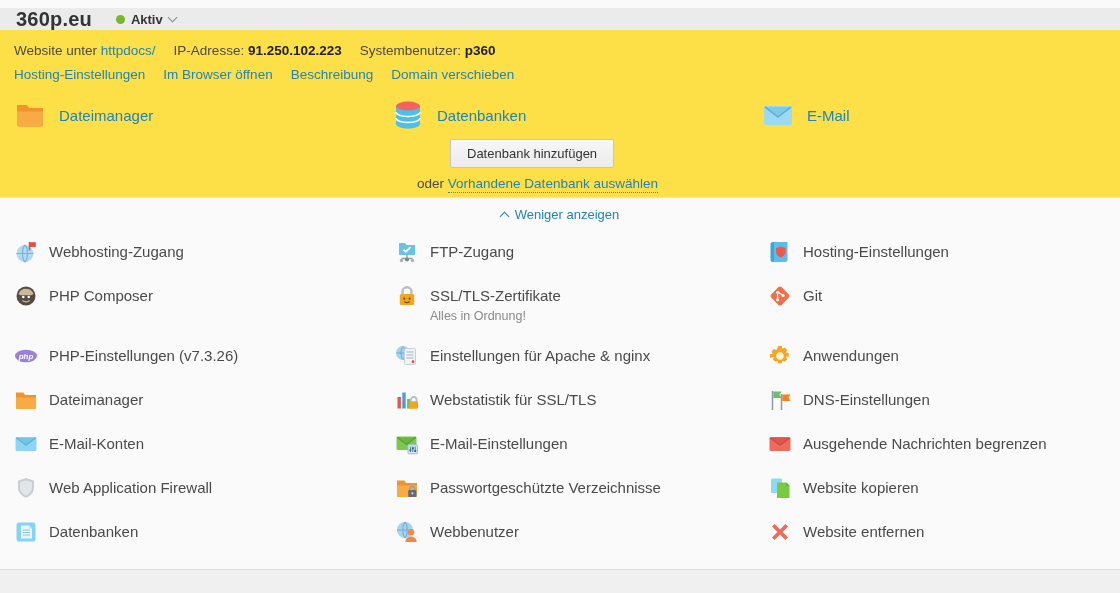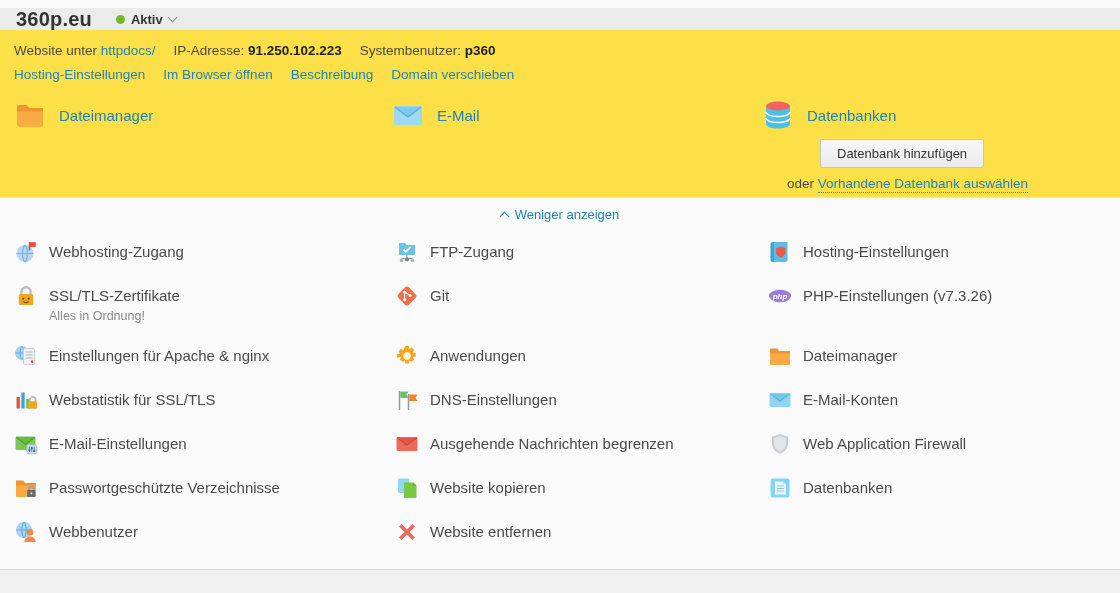--- a/index.html
+++ b/index.html
@@ -87,46 +87,46 @@
             </svg>
         </span>
         <a>Dateimanager</a>
       </div>
     </div>
 
     <div class="tool">
       <div class="tool-head">
         <span class="ic32">
           <svg width="32" height="32" viewBox="0 0 32 32">
-              <rect x="2" y="7" width="28" height="19" rx="2" fill="#9ed9f3"></rect>
-              <path d="M3 8h26l-13 10z" fill="#7ecbe9"></path>
-              <path d="M3 8l13 10L29 8" stroke="#5fb4da" stroke-width="1.6" fill="none"></path>
-            </svg>
-        </span>
-        <a>E-Mail</a>
-      </div>
-    </div>
-
-    <div class="tool">
-      <div class="tool-head">
-        <span class="ic32">
-          <svg width="32" height="32" viewBox="0 0 32 32">
               <path d="M4 7h24v18c0 2.6-5.4 4.6-12 4.6S4 27.6 4 25z" fill="#49c0e8"></path>
               <path d="M4 13c0 2.6 5.4 4.6 12 4.6s12-2 12-4.6M4 19c0 2.6 5.4 4.6 12 4.6s12-2 12-4.6" stroke="#fff" stroke-width="1.5" fill="none"></path>
               <ellipse cx="16" cy="7" rx="12" ry="4.4" fill="#f2635f"></ellipse>
             </svg>
         </span>
         <a>Datenbanken</a>
       </div>
       <button class="add-db">Datenbank hinzufügen</button>
       <div class="or-line">
         <span>oder</span>
         <a>Vorhandene Datenbank auswählen</a>
       </div>
     </div>
+
+    <div class="tool">
+      <div class="tool-head">
+        <span class="ic32">
+          <svg width="32" height="32" viewBox="0 0 32 32">
+              <rect x="2" y="7" width="28" height="19" rx="2" fill="#9ed9f3"></rect>
+              <path d="M3 8h26l-13 10z" fill="#7ecbe9"></path>
+              <path d="M3 8l13 10L29 8" stroke="#5fb4da" stroke-width="1.6" fill="none"></path>
+            </svg>
+        </span>
+        <a>E-Mail</a>
+      </div>
+    </div>
   </div>
 </section>
 
 <section class="panel">
   <div class="less">
     <span class="chev-up"></span>
     <a>Weniger anzeigen</a>
   </div>
 
   <div class="grid">
@@ -153,20 +153,30 @@
     </div>
     <div class="cell">
       <span class="ic"><svg width="24" height="24" viewBox="0 0 24 24">
             <path d="M6 2h13.5v18c0 1.1-.9 2-2 2H6z" fill="#5bbde8"></path>
             <path d="M6 2v20H5a2.5 2.5 0 0 1-2.5-2.5v-15A2.5 2.5 0 0 1 5 2z" fill="#3da4d6"></path>
             <path d="M12.8 6.5l4.7 1.6v3.6c0 2.9-2.1 4.8-4.7 5.8-2.6-1-4.7-2.9-4.7-5.8V8.1z" fill="#ea5a4f"></path>
           </svg></span>
       <span class="lbl">Hosting-Einstellungen</span>
     </div>
 
+    <div class="cell">
+      <span class="ic"><svg width="24" height="24" viewBox="0 0 24 24">
+            <circle cx="12" cy="12" r="9.5" fill="#564b42"></circle>
+            <path d="M4.5 10c1.2-3.4 3.8-5.2 7.5-5.2S18.3 6.6 19.5 10l-2 1.3h-11z" fill="#cdb89a"></path>
+            <circle cx="9.3" cy="13" r="1.3" fill="#fff"></circle>
+            <circle cx="14.7" cy="13" r="1.3" fill="#fff"></circle>
+            <path d="M8.3 16.5c2.4 1.7 5 1.7 7.4 0" stroke="#cdb89a" stroke-width="1.2" fill="none"></path>
+          </svg></span>
+      <span class="lbl">PHP Composer</span>
+    </div>
     <div class="cell">
       <span class="ic"><svg width="24" height="24" viewBox="0 0 24 24">
             <path d="M7.5 11V7.8a4.5 4.5 0 0 1 9 0V11" stroke="#b9bec4" stroke-width="2.4" fill="none"></path>
             <rect x="4.8" y="10" width="14.4" height="11" rx="1.5" fill="#f2a51f"></rect>
             <circle cx="9.3" cy="14.7" r="1.1" fill="#7a5210"></circle>
             <circle cx="14.7" cy="14.7" r="1.1" fill="#7a5210"></circle>
             <path d="M9.3 17.6c1.7 1.3 3.7 1.3 5.4 0" stroke="#7a5210" stroke-width="1.2" fill="none"></path>
           </svg></span>
       <span>
         <div class="lbl">SSL/TLS-Zertifikate</div>

